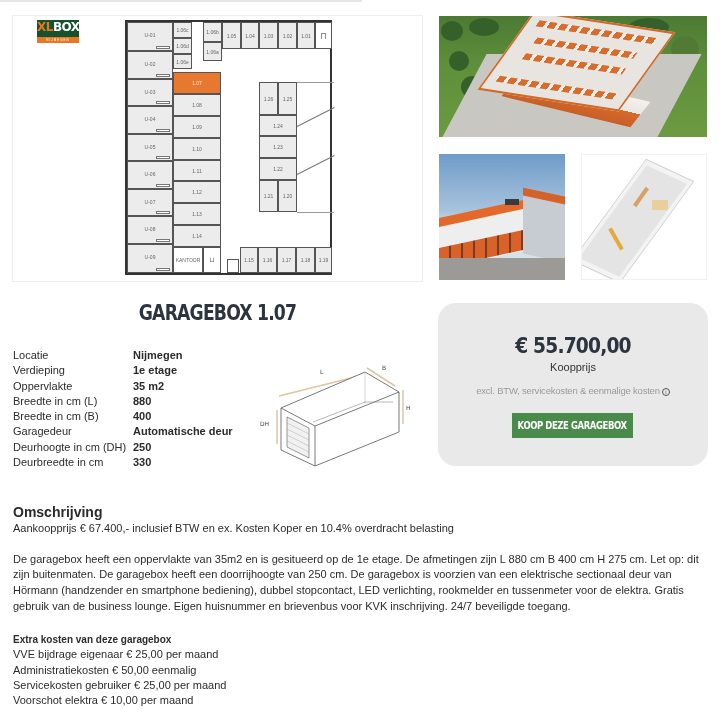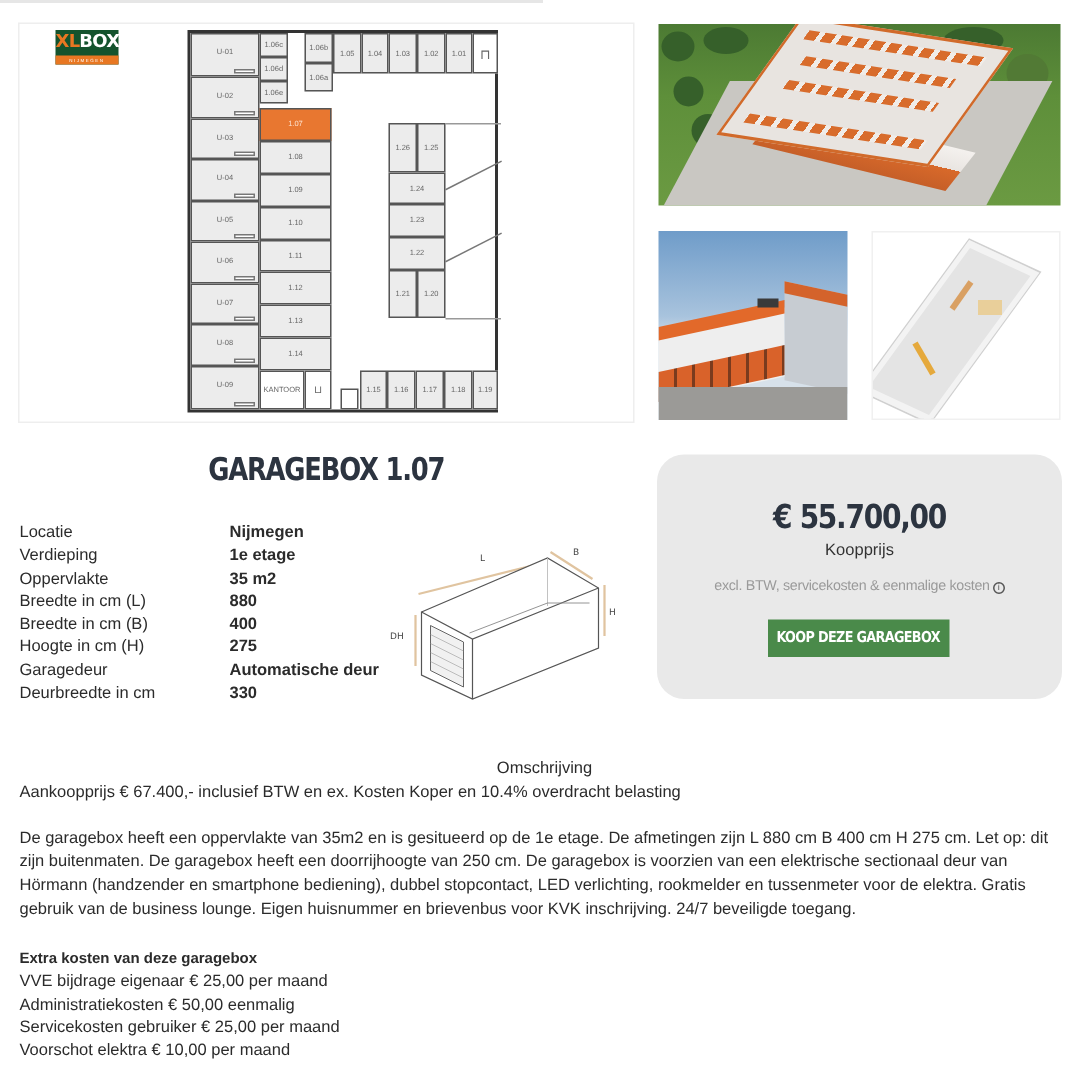--- a/index.html
+++ b/index.html
@@ -42,38 +42,38 @@
   .photo-front .ground { position: absolute; left: 0; top: 104px; width: 126px; height: 22px; background: #9b9a97; }
   .photo-front .sign { position: absolute; left: 66px; top: 45px; width: 14px; height: 6px; background: #3a3a3a; }
 
   .photo-interior { left: 581px; top: 154px; width: 126px; height: 126px; background: #ffffff; border: 1px solid #f0f0f0; }
   .photo-interior .box { position: absolute; left: 22px; top: 12px; width: 58px; height: 108px; background: #e4e4e4; border: 4px solid #f3f3f3; box-shadow: 0 0 0 1px #d0d0d0; transform: skewX(-18deg) rotate(22deg); }
   .photo-interior .shelf { position: absolute; background: #d9a063; }
 
   
   .title { position: absolute; left: 0; width: 435px; top: 301px; text-align: center; font: bold 21px "DejaVu Sans", sans-serif; color: #2c3440; letter-spacing: -1px; transform: scaleX(0.82); }
   .specs { position: absolute; left: 13px; top: 348px; font-size: 11px; line-height: 15.3px; }
-  .spec-row { display: flex; gap: 20px; }
+  .spec-row { display: flex; }
   .spec-label { width: 120px; color: #2b2b2b; }
   .spec-value { font-weight: bold; color: #2b2b2b; }
 
   .box-diagram { position: absolute; left: 255px; top: 362px; width: 160px; height: 105px; }
 
   
   .price-panel { position: absolute; left: 438px; top: 303px; width: 270px; height: 163px; background: #e9e9e9; border-radius: 18px; }
   .price { position: absolute; left: 0; width: 100%; top: 30px; text-align: center; font: bold 22px "DejaVu Sans", sans-serif; color: #2c3440; letter-spacing: -1px; transform: scaleX(0.85); }
   .price-label { position: absolute; left: 0; width: 100%; top: 58px; text-align: center; font-size: 11px; color: #333; }
   .price-note { position: absolute; left: 0; width: 100%; top: 82px; text-align: center; font-size: 9.5px; color: #9a9a9a; letter-spacing: -0.2px; }
   .info-icon { display: inline-block; width: 8px; height: 8px; border: 1px solid #555; border-radius: 50%; font-size: 6px; line-height: 7px; text-align: center; color: #555; margin-left: 2px; vertical-align: 0; }
   .buy-button { position: absolute; left: 74px; top: 110px; width: 121px; height: 25px; background: #4a8a4a; color: #fff; border: none; font: bold 10px "DejaVu Sans", sans-serif; letter-spacing: -0.5px; display: flex; align-items: center; justify-content: center; cursor: pointer; }
   .buy-button span { display: inline-block; transform: scaleX(0.85); white-space: nowrap; }
 
   
   .desc { position: absolute; left: 13px; top: 505px; width: 700px; font-size: 11px; line-height: 15.6px; color: #2b2b2b; }
-  .desc h3 { font-size: 11px; font-weight: normal; text-align: center; }
+  .desc h3 { font-size: 14px; font-weight: bold; }
   .desc p { margin: 0; }
   .desc .gap { height: 15.6px; }
 
   .extra { position: absolute; left: 13px; top: 632px; font-size: 11px; line-height: 15.3px; color: #2b2b2b; }
   .extra h3 { font-size: 10px; font-weight: bold; }
 </style>
 </head>
 <body>
 
 <div class="topline"></div>
@@ -219,26 +219,26 @@
     </div>
   <div class="spec-row">
       <span class="spec-label">Breedte in cm (L)</span>
       <span class="spec-value">880</span>
     </div>
   <div class="spec-row">
       <span class="spec-label">Breedte in cm (B)</span>
       <span class="spec-value">400</span>
     </div>
   <div class="spec-row">
-      <span class="spec-label">Hoogte in cm (H)</span>
-      <span class="spec-value">275</span>
-    </div>
-  <div class="spec-row">
       <span class="spec-label">Garagedeur</span>
       <span class="spec-value">Automatische deur</span>
+    </div>
+  <div class="spec-row">
+      <span class="spec-label">Deurhoogte in cm (DH)</span>
+      <span class="spec-value">250</span>
     </div>
   <div class="spec-row">
       <span class="spec-label">Deurbreedte in cm</span>
       <span class="spec-value">330</span>
     </div>
 </div>
 
 <svg class="box-diagram" viewBox="0 0 160 105">
 
   <line x1="20" y1="12" x2="108" y2="-10" stroke="#e0c4a0" stroke-width="1.5" transform="translate(4,22)"></line>

